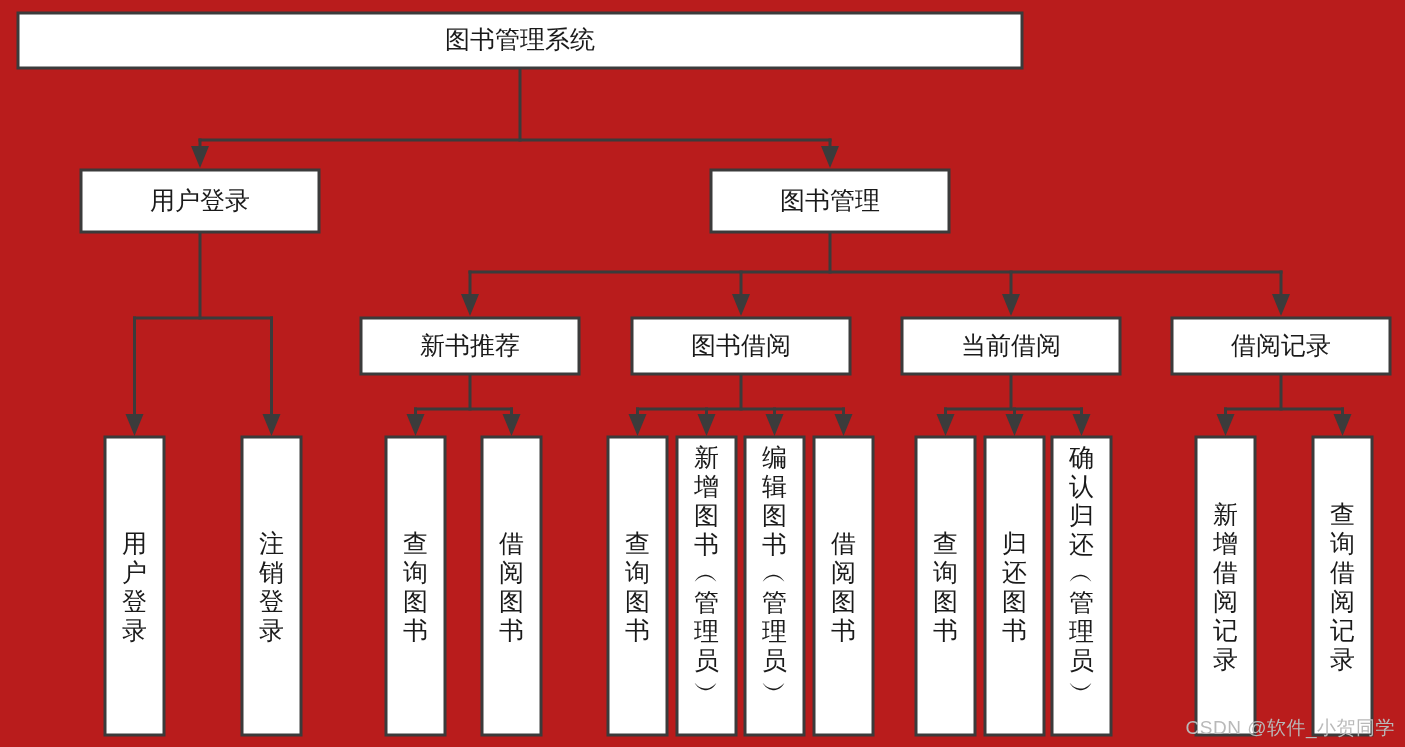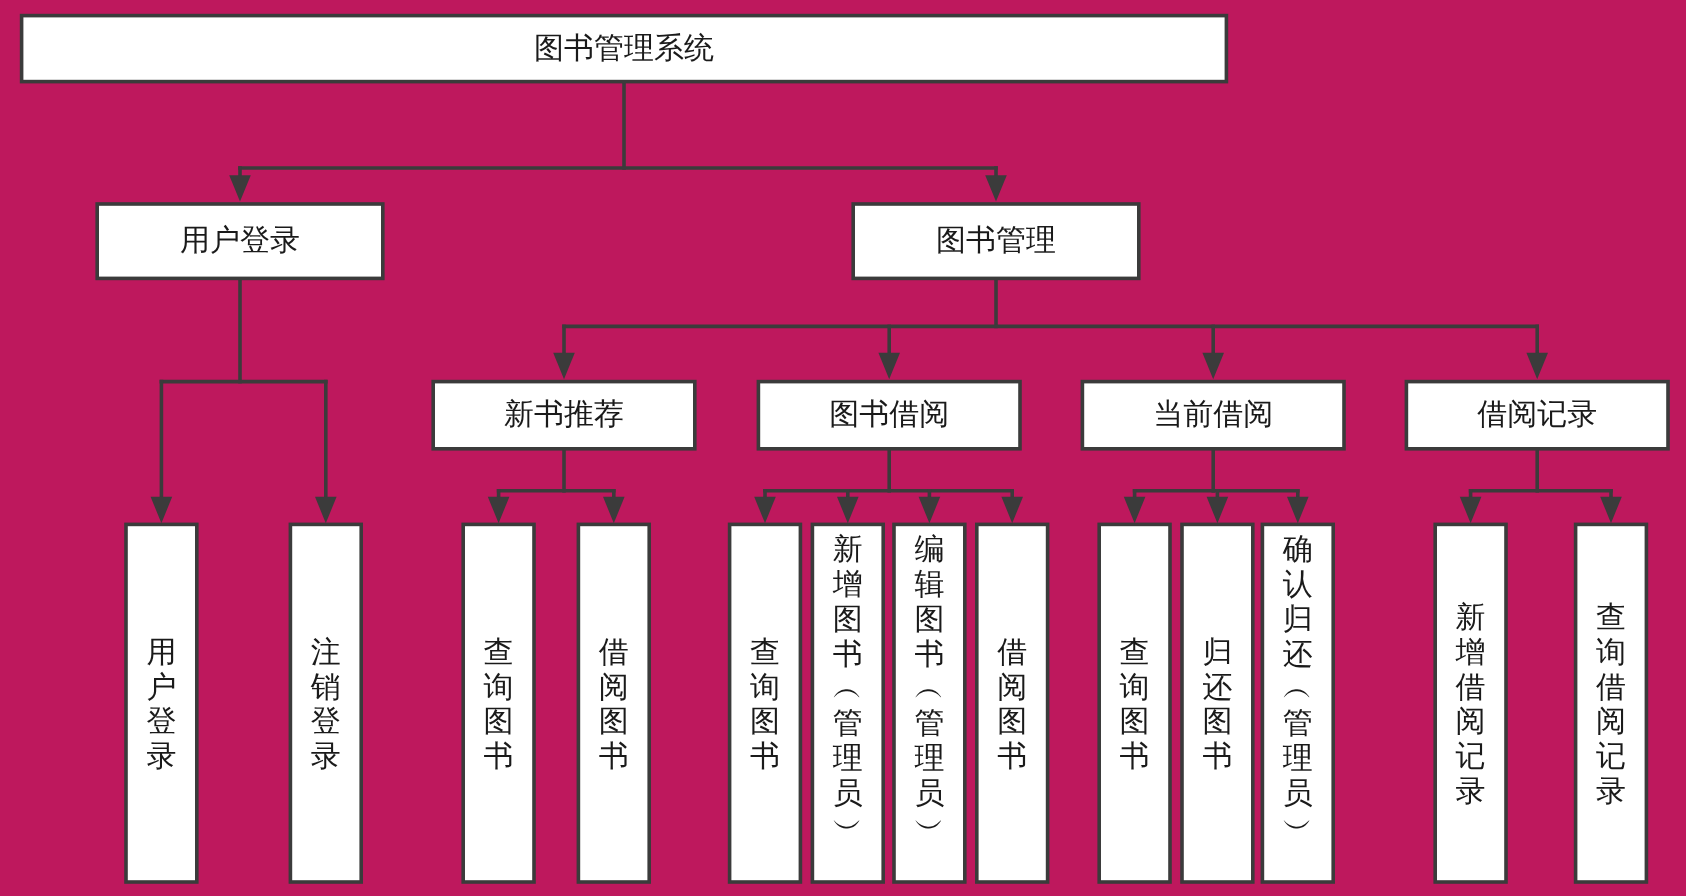--- a/index.html
+++ b/index.html
@@ -10,21 +10,21 @@
   body {
     width: 1405px;
     height: 747px;
     overflow: hidden;
     font-family: "Liberation Sans", "DejaVu Sans", sans-serif;
   }
   #diagram-root {
     position: relative;
     width: 1405px;
     height: 747px;
-    background: #be185d;
+    background: #b91c1c;
   }
   svg#tree-svg {
     position: absolute;
     top: 0;
     left: 0;
     width: 1405px;
     height: 747px;
     display: block;
   }
   .node-box {
@@ -203,14 +203,15 @@
           <rect x="1196" y="437" width="59" height="298" class="node-box"></rect>
           <text x="1225.5" y="515.5" class="node-label-v" text-anchor="middle"><tspan x="1225.5" dy="0">新</tspan><tspan x="1225.5" dy="29">增</tspan><tspan x="1225.5" dy="29">借</tspan><tspan x="1225.5" dy="29">阅</tspan><tspan x="1225.5" dy="29">记</tspan><tspan x="1225.5" dy="29">录</tspan></text>
         </g>
         <g>
           <rect x="1313" y="437" width="59" height="298" class="node-box"></rect>
           <text x="1342.5" y="515.5" class="node-label-v" text-anchor="middle"><tspan x="1342.5" dy="0">查</tspan><tspan x="1342.5" dy="29">询</tspan><tspan x="1342.5" dy="29">借</tspan><tspan x="1342.5" dy="29">阅</tspan><tspan x="1342.5" dy="29">记</tspan><tspan x="1342.5" dy="29">录</tspan></text>
         </g>
       </g>
   </svg>
 
+  <div class="watermark">CSDN @软件_小贺同学</div>
 
 </div>
 
 </body></html>

